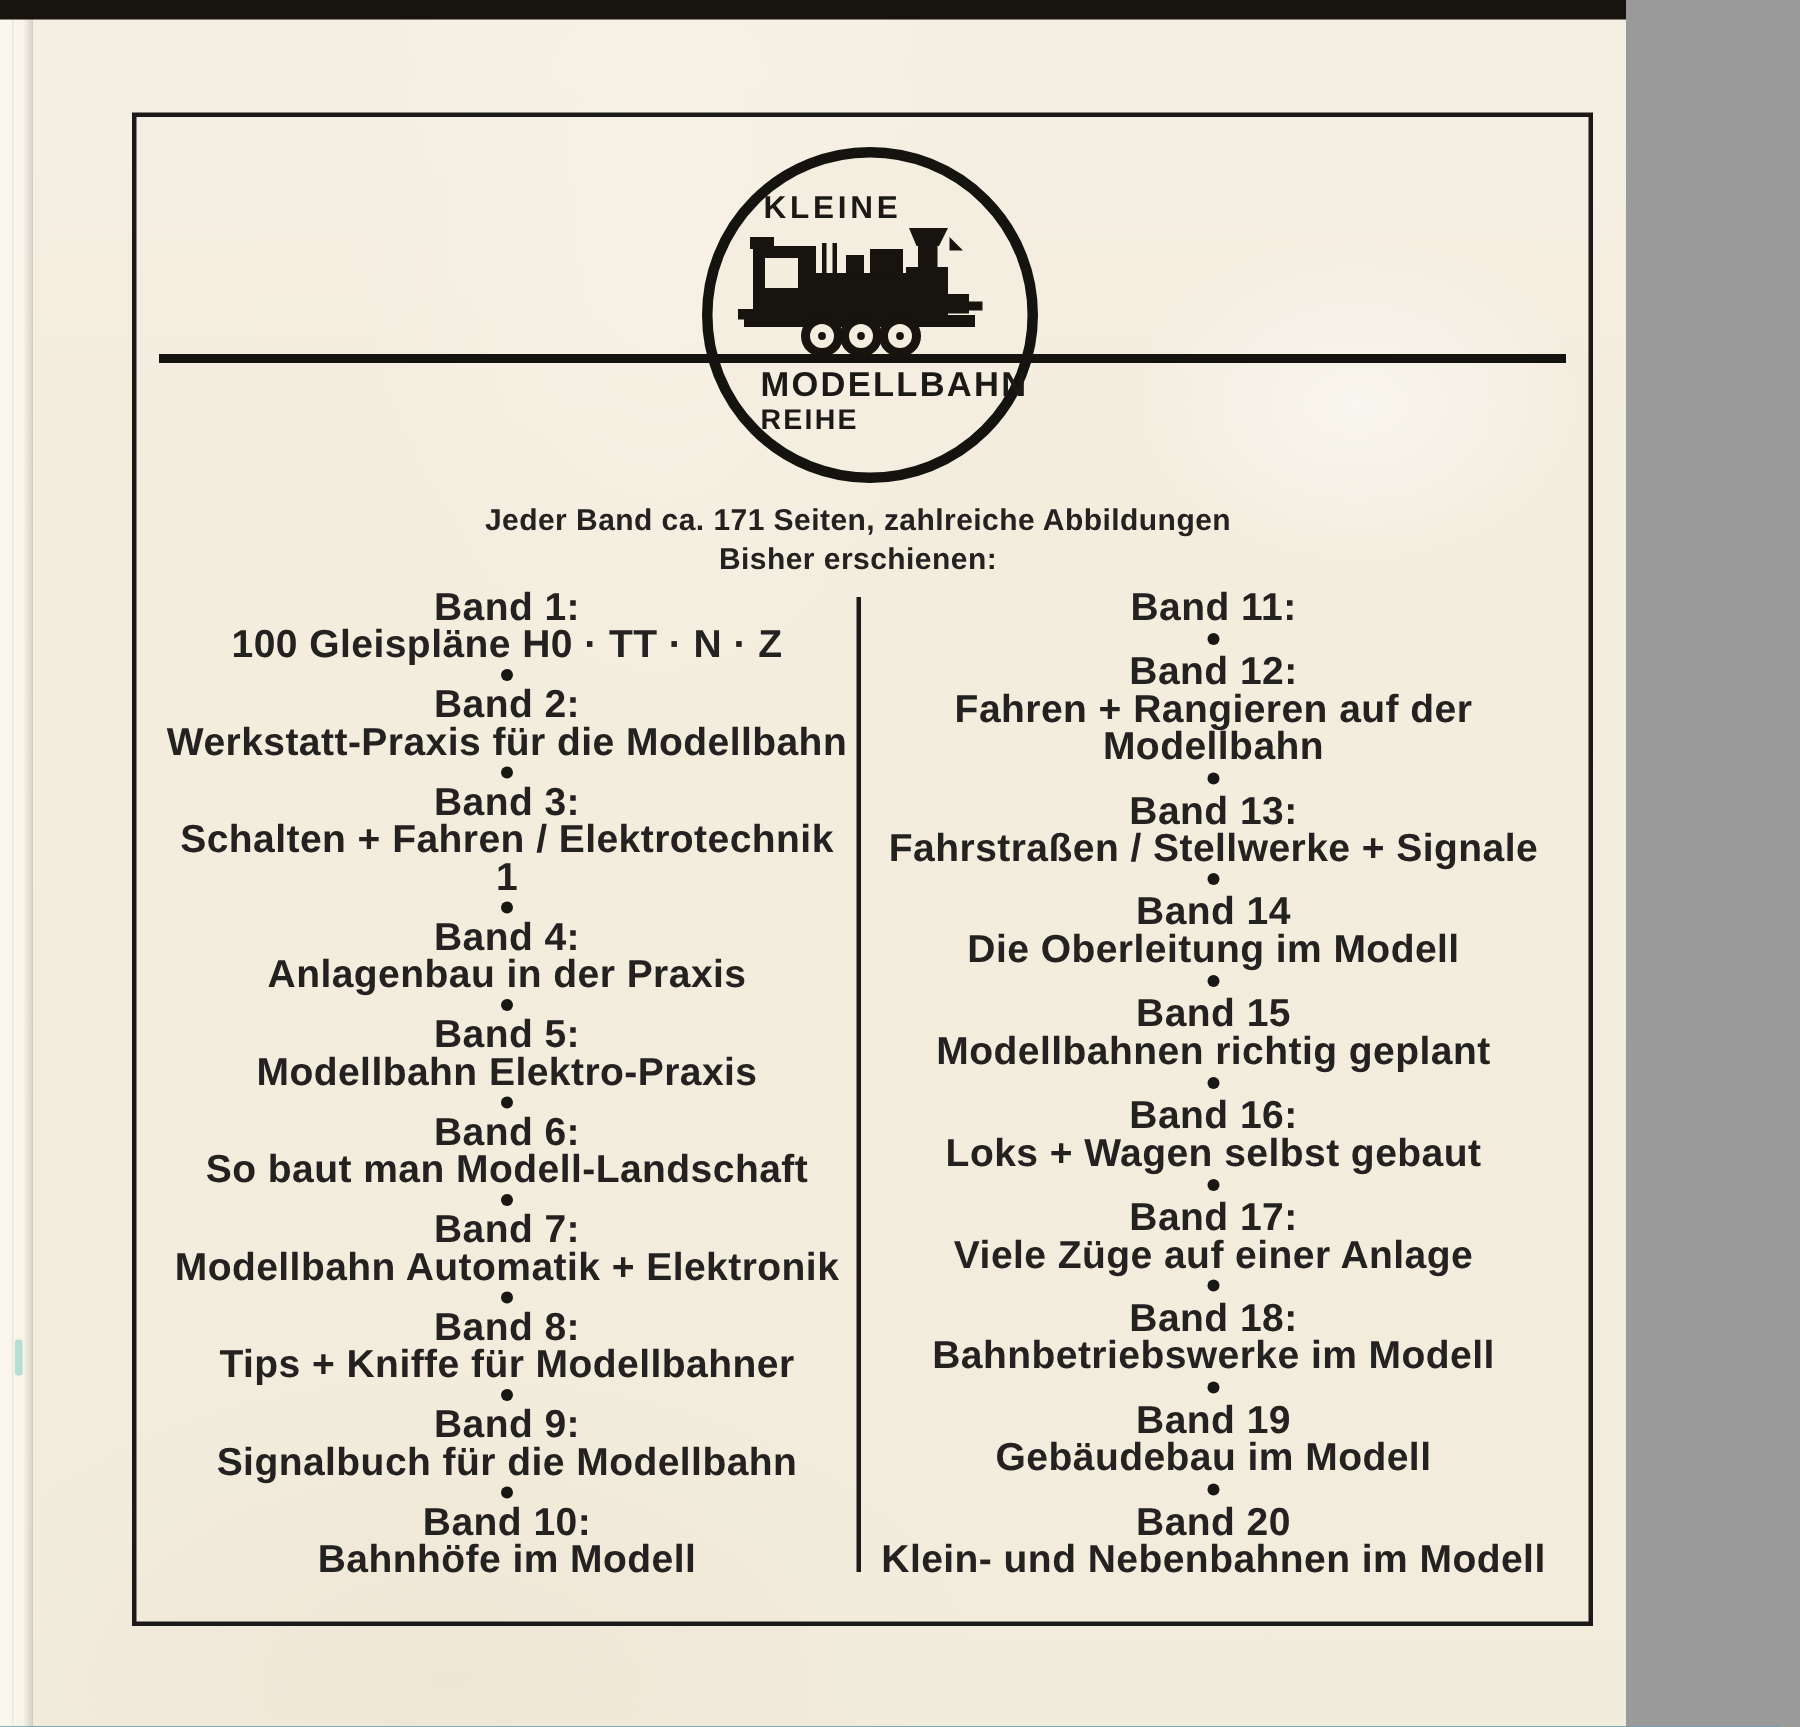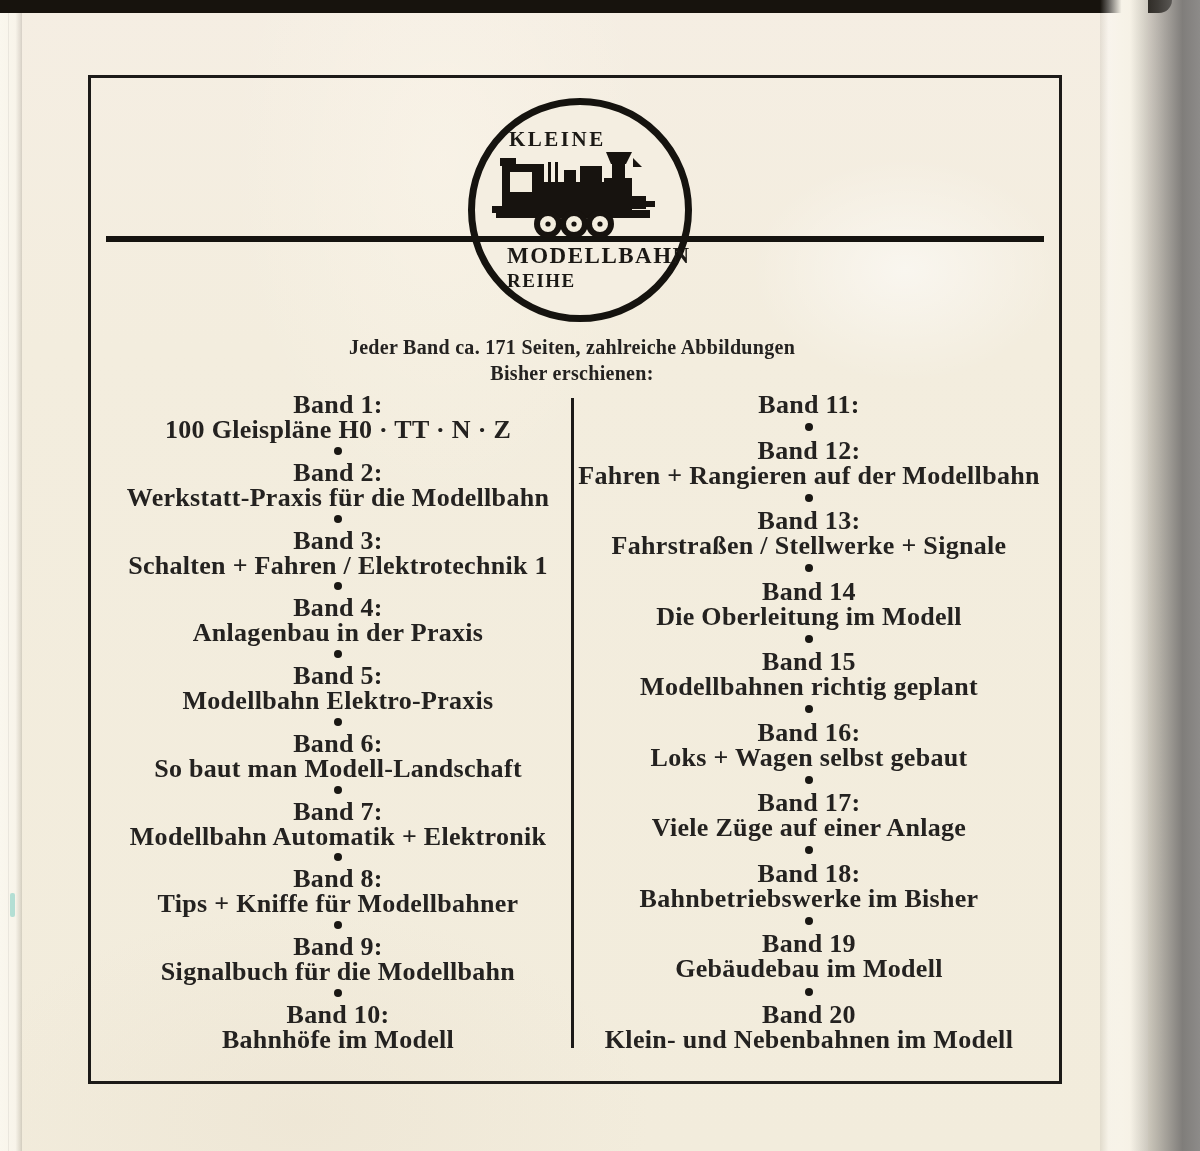--- a/index.html
+++ b/index.html
@@ -1,17 +1,17 @@
 <!DOCTYPE html>
 <html><head>
 <meta charset="utf-8">
 <style>
   html,body{margin:0;padding:0;background:#9a9a9a;}
-  .scan{position:relative;width:1200px;height:1151px;overflow:hidden;
-        background:#0ea5e9;font-family:Liberation Serif, serif;color:#1e1c1a;}
+  .scan{position:relative;width:1084px;height:1151px;overflow:hidden;
+        background:#0ea5e9;font-family:Liberation Sans, sans-serif;color:#1e1c1a;}
   
   .scan::before{content:"";position:absolute;inset:0;z-index:1;pointer-events:none;
     background:
       radial-gradient(220px 160px at 905px 270px, rgba(255,255,255,.5), rgba(255,255,255,0) 70%),
       radial-gradient(300px 500px at 440px 160px, rgba(255,250,240,.35), rgba(255,255,255,0) 70%),
       radial-gradient(500px 300px at 300px 1120px, rgba(235,226,208,.5), rgba(255,255,255,0) 70%),
       linear-gradient(180deg, #f5eee3 0%, #f3edde 30%, #f2ecdc 100%);}
   
   .left-edge{position:absolute;left:0;top:0;width:22px;height:1151px;z-index:3;
     background:linear-gradient(90deg,#faf7ee 0%,#f8f4ea 70%,rgba(0,0,0,.10) 97%,rgba(0,0,0,.16) 100%);}
@@ -189,21 +189,21 @@
     <div>Loks + Wagen selbst gebaut</div>
   </div>
 <div class="sep-dot"></div>
   <div class="entry">
     <div>Band 17:</div>
     <div>Viele Züge auf einer Anlage</div>
   </div>
 <div class="sep-dot"></div>
   <div class="entry">
     <div>Band 18:</div>
-    <div>Bahnbetriebswerke im Bisher</div>
+    <div>Bahnbetriebswerke im Modell</div>
   </div>
 <div class="sep-dot"></div>
   <div class="entry">
     <div>Band 19</div>
     <div>Gebäudebau im Modell</div>
   </div>
 <div class="sep-dot"></div>
   <div class="entry">
     <div>Band 20</div>
     <div>Klein- und Nebenbahnen im Modell</div>

